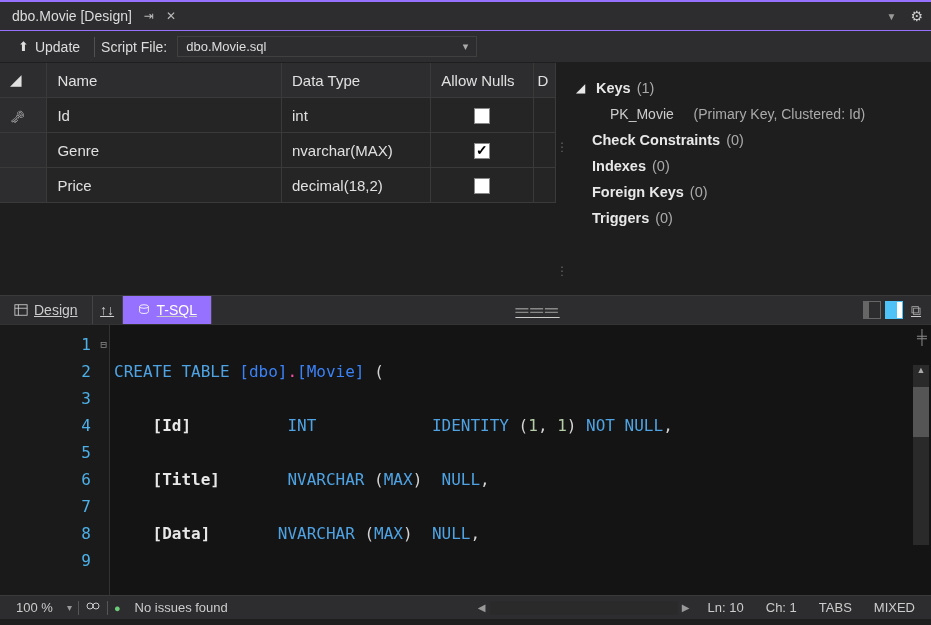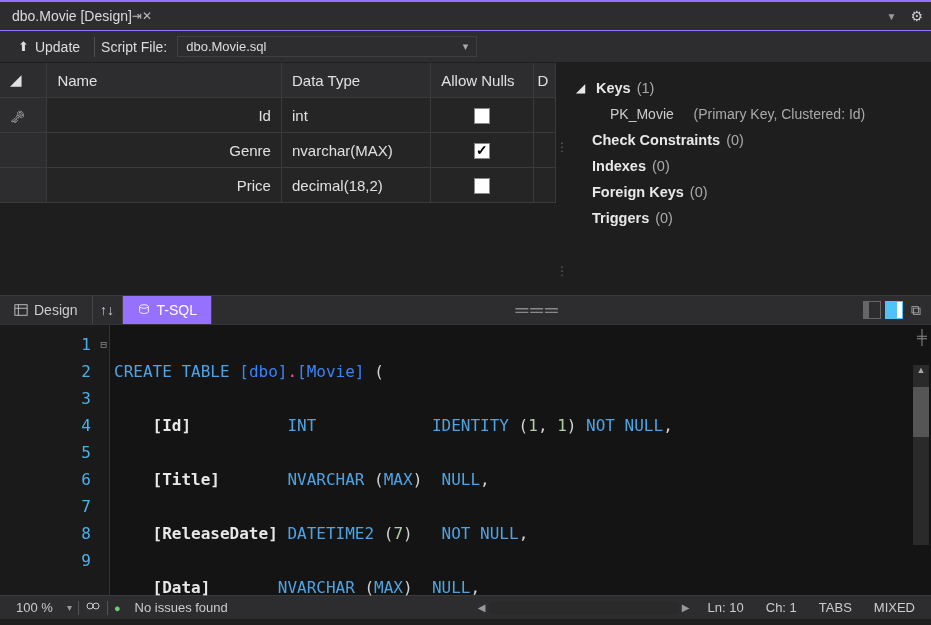--- a/index.html
+++ b/index.html
@@ -28,20 +28,21 @@
   display: flex;
   align-items: center;
   height: 100%;
 }
 .tab-title {
   height: 100%;
   display: flex;
   align-items: center;
   padding: 0 12px;
   background: #2d2d30;
+  gap: 12px;
 }
 .tab-title span.label { color: #dcdcdc; font-size: 14px; }
 .pin-icon, .close-icon { color: #bbb; cursor: pointer; font-size: 12px; }
 .titlebar-right { display: flex; align-items: center; gap: 14px; }
 .mini-triangle { color: #999; font-size: 10px; }
 .gear-icon { color: #ccc; font-size: 14px; }
 
 .purple-divider { height: 1px; background: #9670ff; }
 
 
@@ -105,21 +106,21 @@
   width: 44px;
   background: #2d2d30;
   border-left: none;
 }
 .grid-table .corner {
   width: 44px;
   background: #2d2d30;
   border-left: none;
   border-top: none;
 }
-.grid-table td.name-col { width: 220px; text-align: right; }
+.grid-table td.name-col { width: 220px; }
 .grid-table td.type-col { width: 140px; }
 .grid-table td.null-col { width: 96px; text-align: center; }
 .checkbox {
   display: inline-block;
   width: 16px; height: 16px;
   border: 1px solid #888;
   background: #fff;
   position: relative;
   vertical-align: middle;
 }
@@ -170,20 +171,21 @@
 
 .bottom-tabs {
   display: flex;
   align-items: center;
   justify-content: space-between;
   height: 30px;
   background: #2d2d30;
   border-top: 1px solid #3a3a3a;
   border-bottom: 1px solid #333;
   padding: 0 6px 0 0;
+  text-decoration: underline;
 }
 .bottom-tabs-left { display: flex; align-items: center; height: 100%; }
 .tab {
   height: 100%;
   display: flex; align-items: center;
   padding: 0 14px;
   font-size: 14px;
   color: #ccc;
   border-right: 1px solid #444;
   gap: 6px;
@@ -464,21 +466,20 @@
         <span>8</span>
       </div>
     <div class="ln">
         <span>9</span>
       </div>
   </div>
   <div class="code">
 <div><span class="tk-kw">CREATE</span> <span class="tk-kw">TABLE</span> <span class="tk-fn">[dbo]</span><span class="tk-dot">.</span><span class="tk-fn">[Movie]</span><span class="tk-op"> (</span></div>
 <div>    <span class="tk-bold">[Id]</span>          <span class="tk-kw">INT</span>            <span class="tk-kw">IDENTITY</span> <span class="tk-op">(</span><span class="tk-num">1</span><span class="tk-op">, </span><span class="tk-num">1</span><span class="tk-op">)</span><span class="tk-kw"> NOT</span><span class="tk-kw"> NULL</span><span class="tk-op">,</span></div>
 <div>    <span class="tk-bold">[Title]</span>       <span class="tk-kw">NVARCHAR</span><span class="tk-op"> (</span><span class="tk-kw">MAX</span><span class="tk-op">)</span>  <span class="tk-kw">NULL</span><span class="tk-op">,</span></div>
-<div>    <span class="tk-bold">[ReleaseDate]</span> <span class="tk-kw">DATETIME2</span><span class="tk-op"> (</span><span class="tk-num">7</span><span class="tk-op">)</span>   <span class="tk-kw">NOT</span><span class="tk-kw"> NULL</span><span class="tk-op">,</span></div>
 <div>    <span class="tk-bold">[Data]</span>       <span class="tk-kw">NVARCHAR</span><span class="tk-op"> (</span><span class="tk-kw">MAX</span><span class="tk-op">)</span>  <span class="tk-kw">NULL</span><span class="tk-op">,</span></div>
 
 
 
 
   </div>
   <span class="split-glyph">╪</span>
   <div class="vscroll">
     <div class="up">▲</div>
     <div class="thumb"></div>

